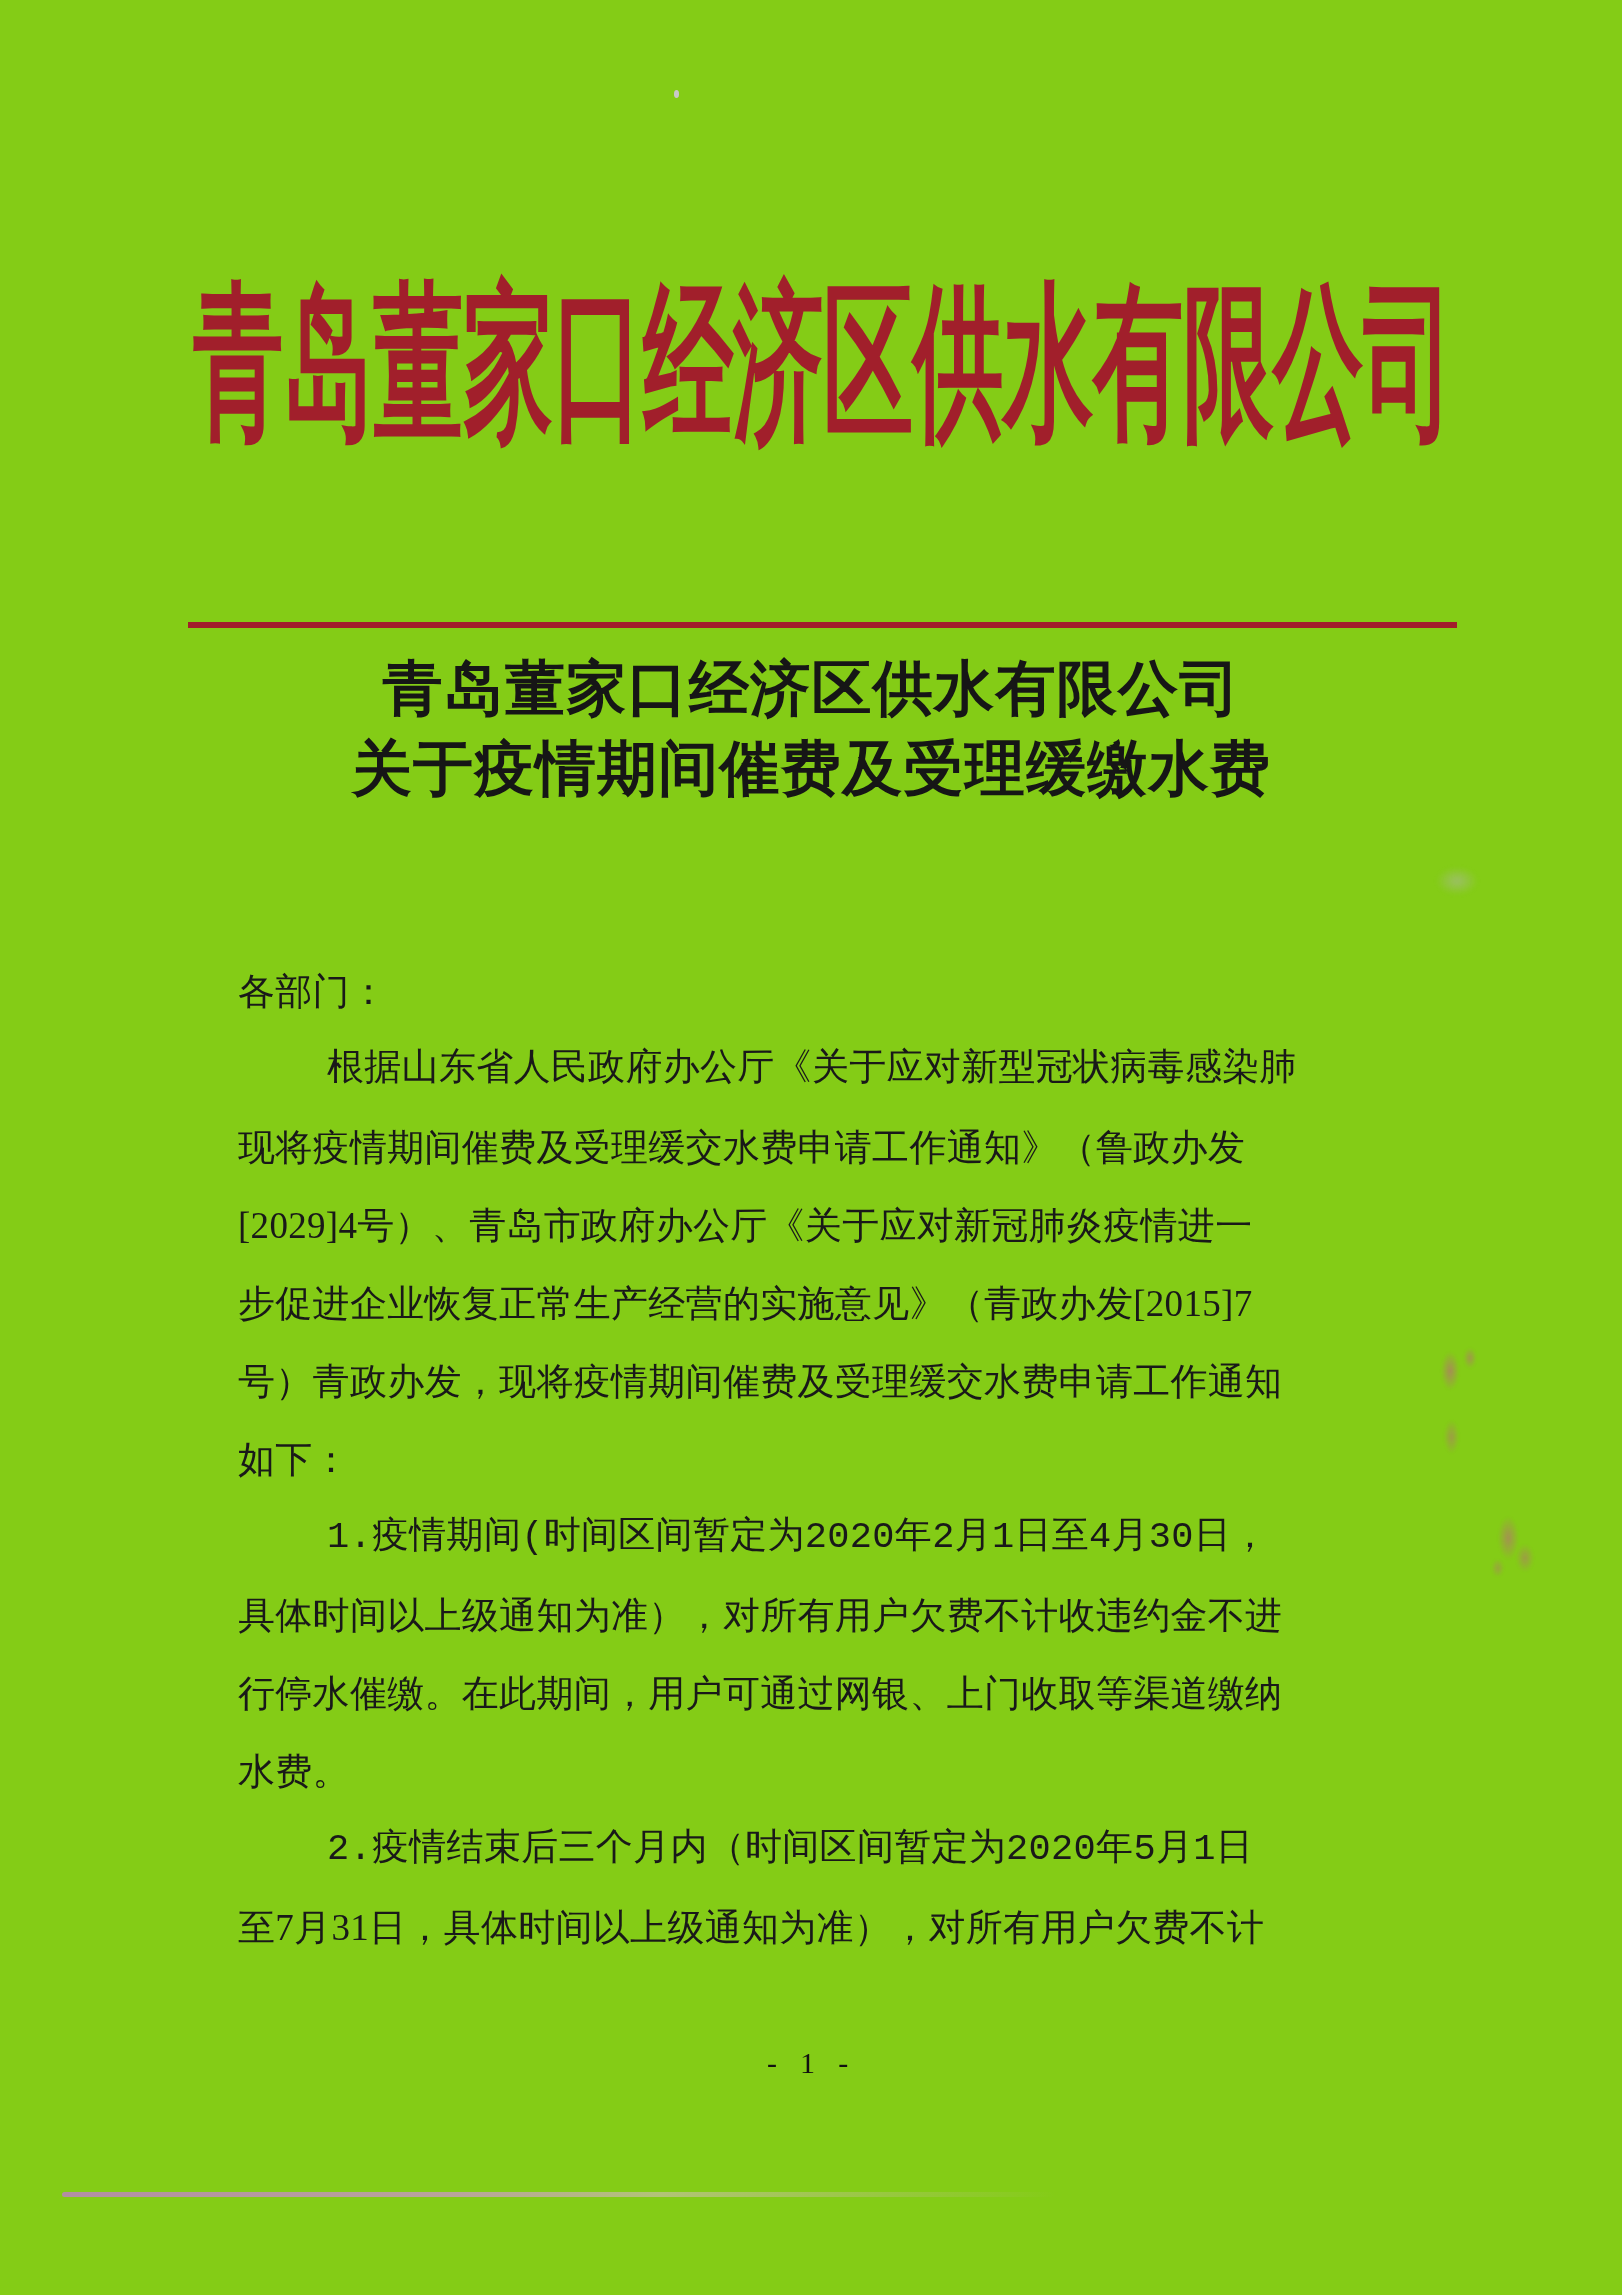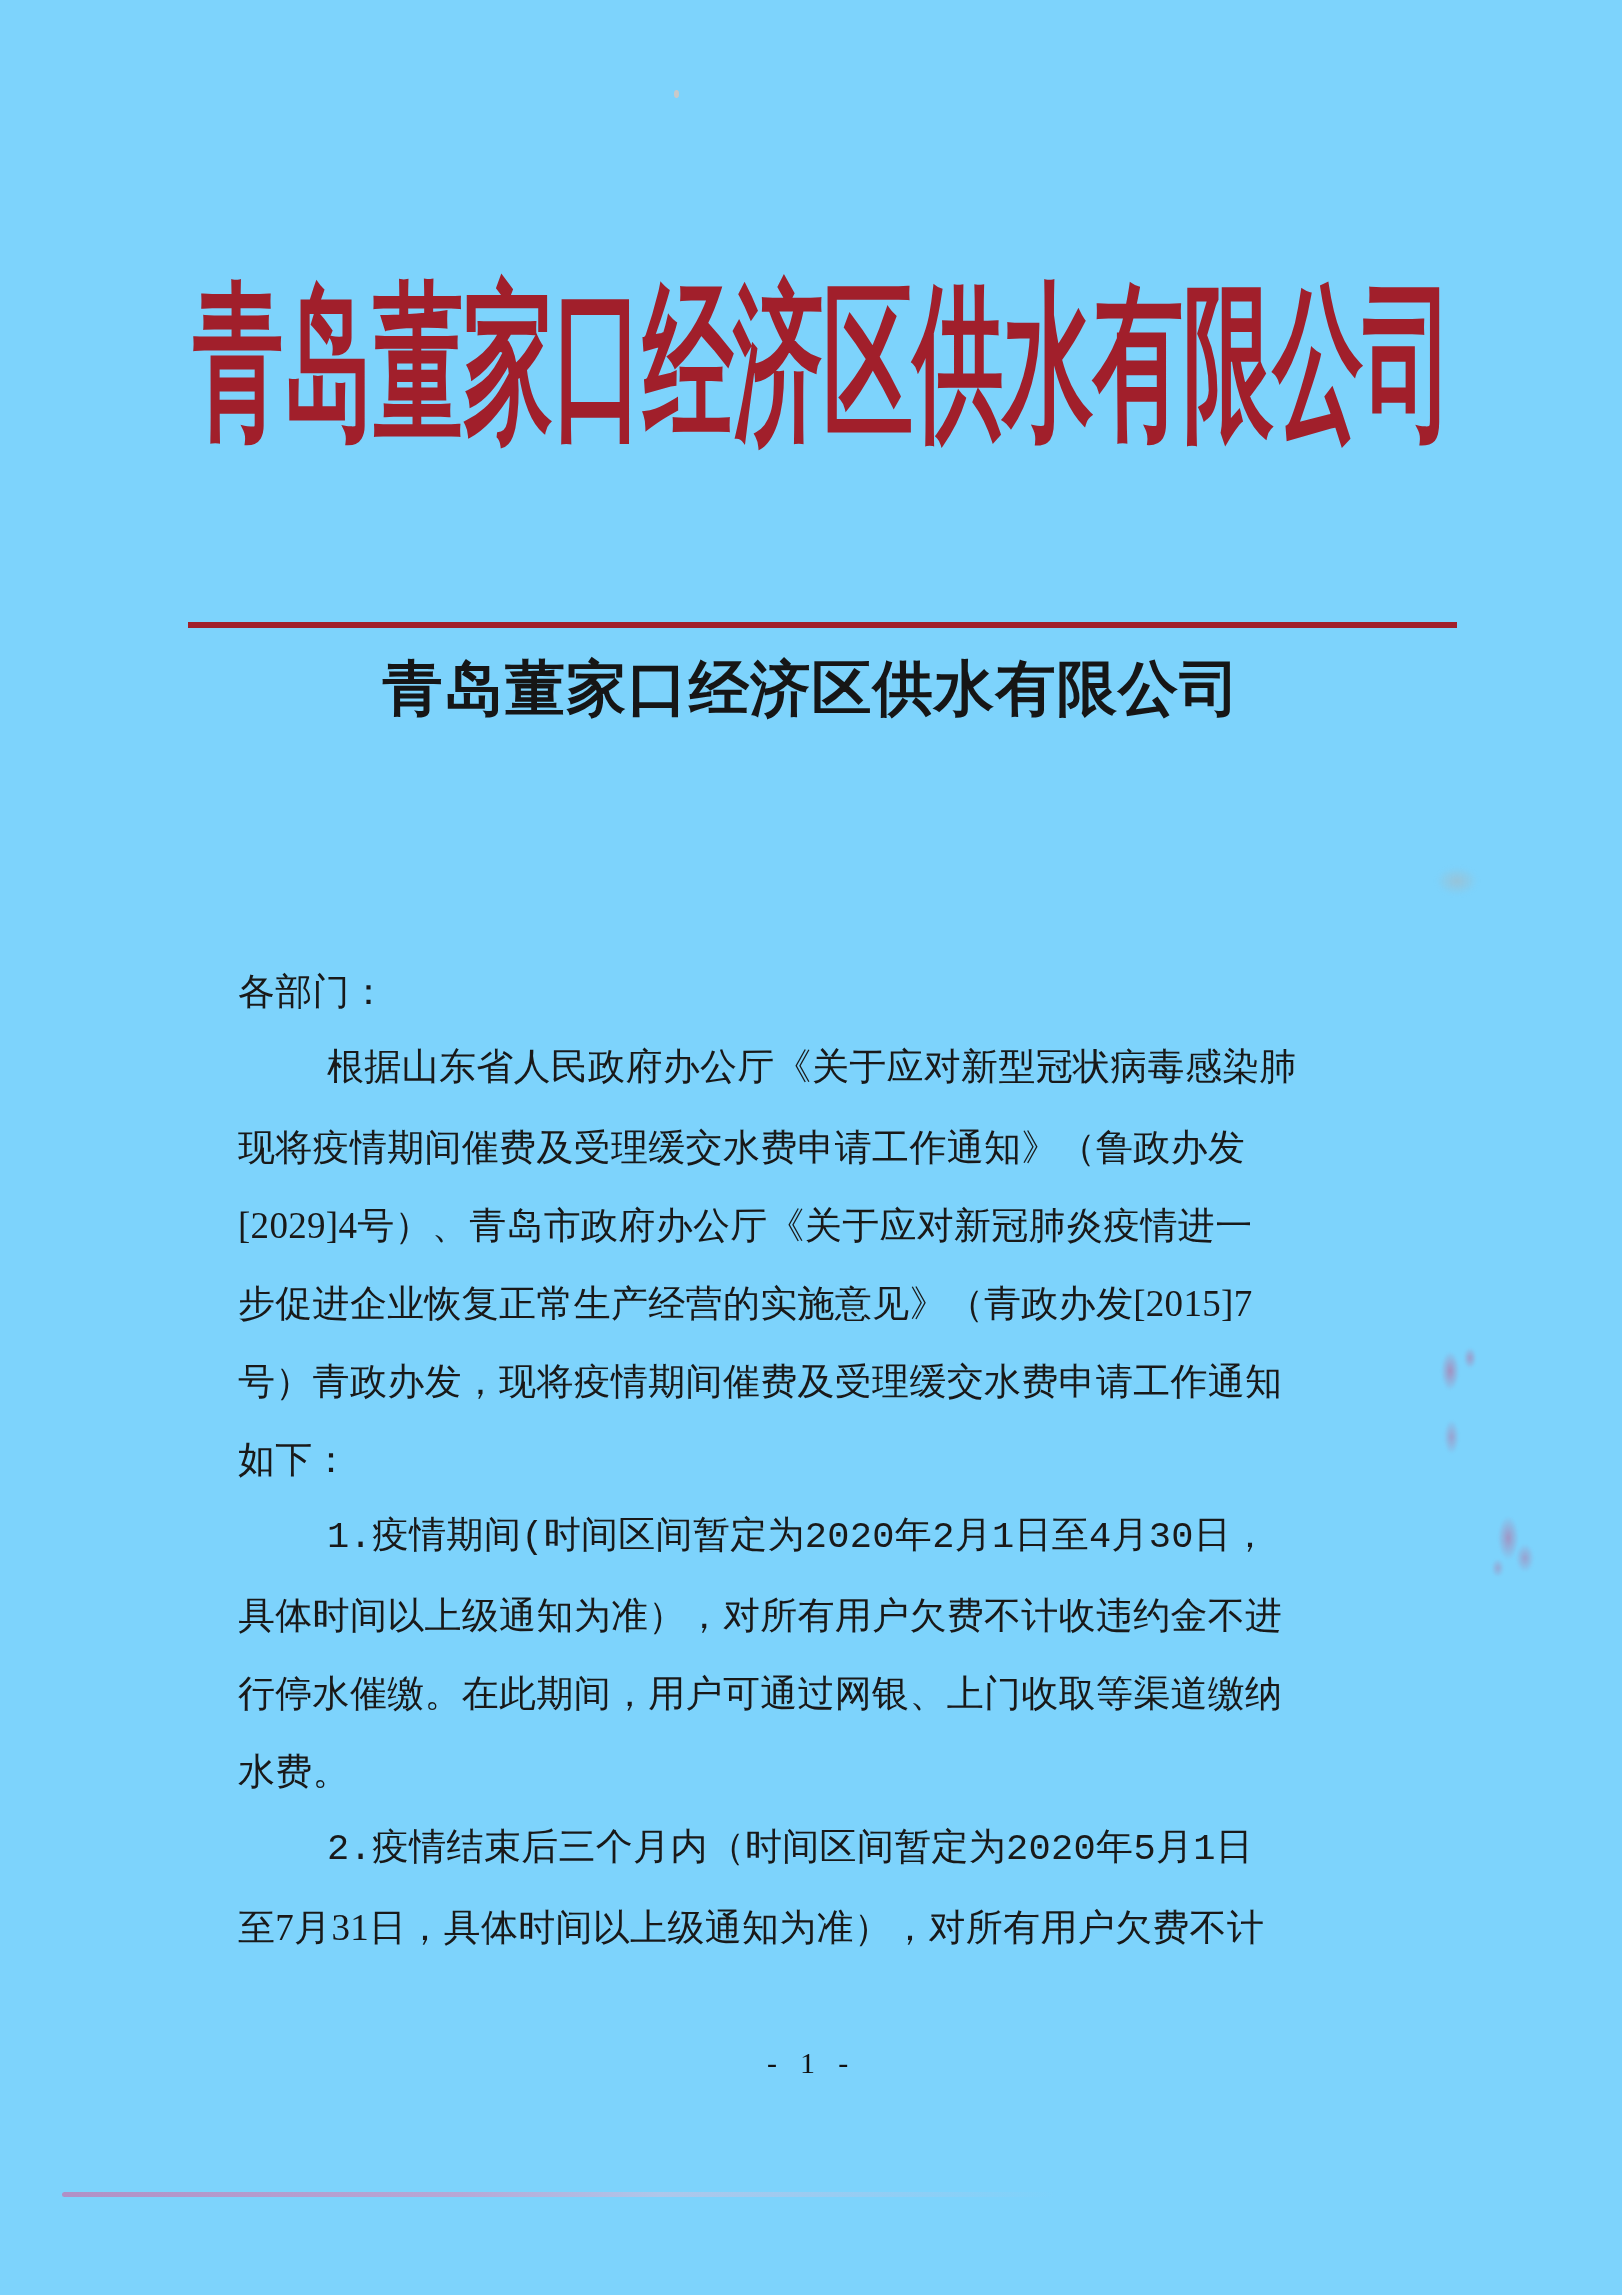--- a/index.html
+++ b/index.html
@@ -1,20 +1,20 @@
 <!DOCTYPE html>
 <html style="--accent-red: #a11f2b; --text: #1a1a1a; --artifact-pink: #c4588c;font-size:10.5px"><head>
 <meta charset="utf-8">
 <style>
   html,body{margin:0;padding:0;background:#e9e9e9;}
   .page{
     position:relative;
     width:1623px;height:2295px;
     margin:0 auto;
-    background:#7dd3fc;
+    background:#84cc16;
     overflow:hidden;
     font-family:"Liberation Serif","DejaVu Serif",serif;
     color:var(--text,#1a1a1a);
   }
   
   .letterhead{
     position:absolute;top:280px;left:0;width:100%;
     text-align:center;
   }
   .letterhead .stretch{
@@ -101,20 +101,21 @@
   <div class="dust-speck"></div>
 
   <div class="letterhead">
     <span class="stretch">青岛董家口经济区供水有限公司</span>
   </div>
 
   <div class="red-rule"></div>
 
   <div class="title-block">
     <div>青岛董家口经济区供水有限公司</div>
+    <div>关于疫情期间催费及受理缓缴水费</div>
   </div>
 
   <div>
     <div class="body-line" style="--i:0">各部门：</div>
     <div class="body-line indent" style="--i:1">根据山东省人民政府办公厅《关于应对新型冠状病毒感染肺</div>
     <div class="body-line" style="--i:2">现将疫情期间催费及受理缓交水费申请工作通知》（鲁政办发</div>
     <div class="body-line" style="--i:3">[2029]4号）、青岛市政府办公厅《关于应对新冠肺炎疫情进一</div>
     <div class="body-line" style="--i:4">步促进企业恢复正常生产经营的实施意见》（青政办发[2015]7</div>
     <div class="body-line" style="--i:5">号）青政办发，现将疫情期间催费及受理缓交水费申请工作通知</div>
     <div class="body-line" style="--i:6">如下：</div>

